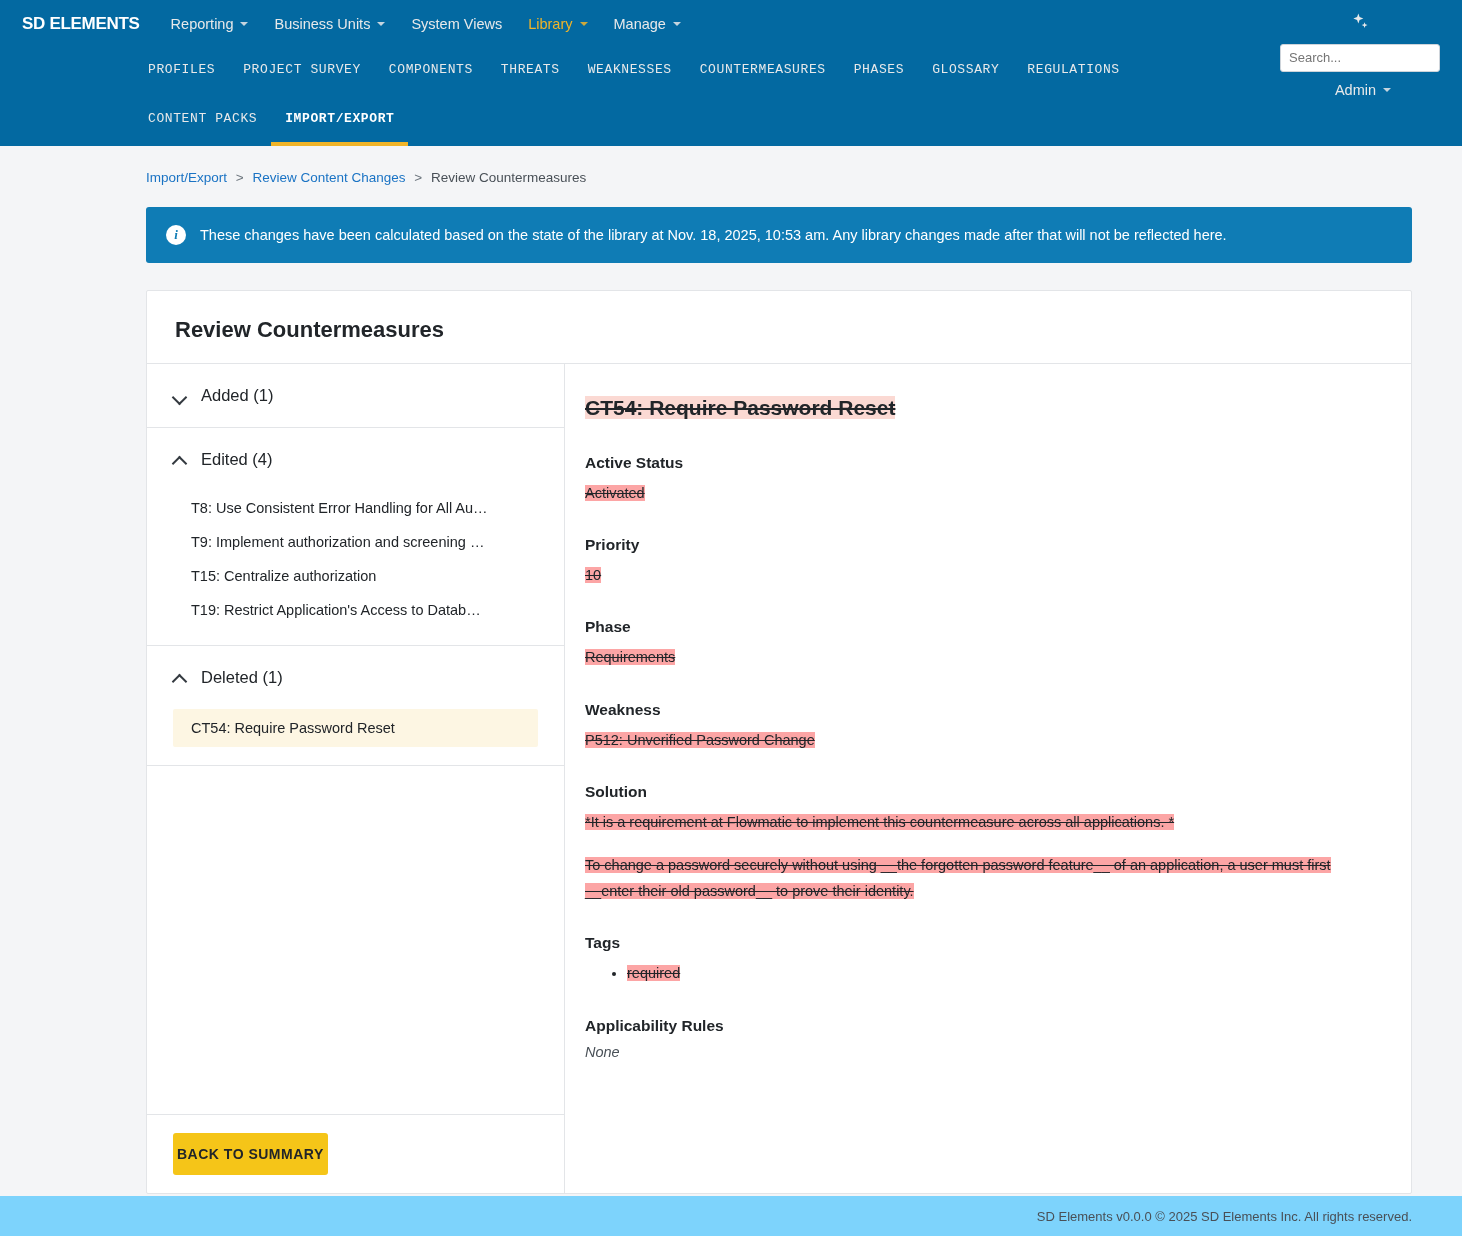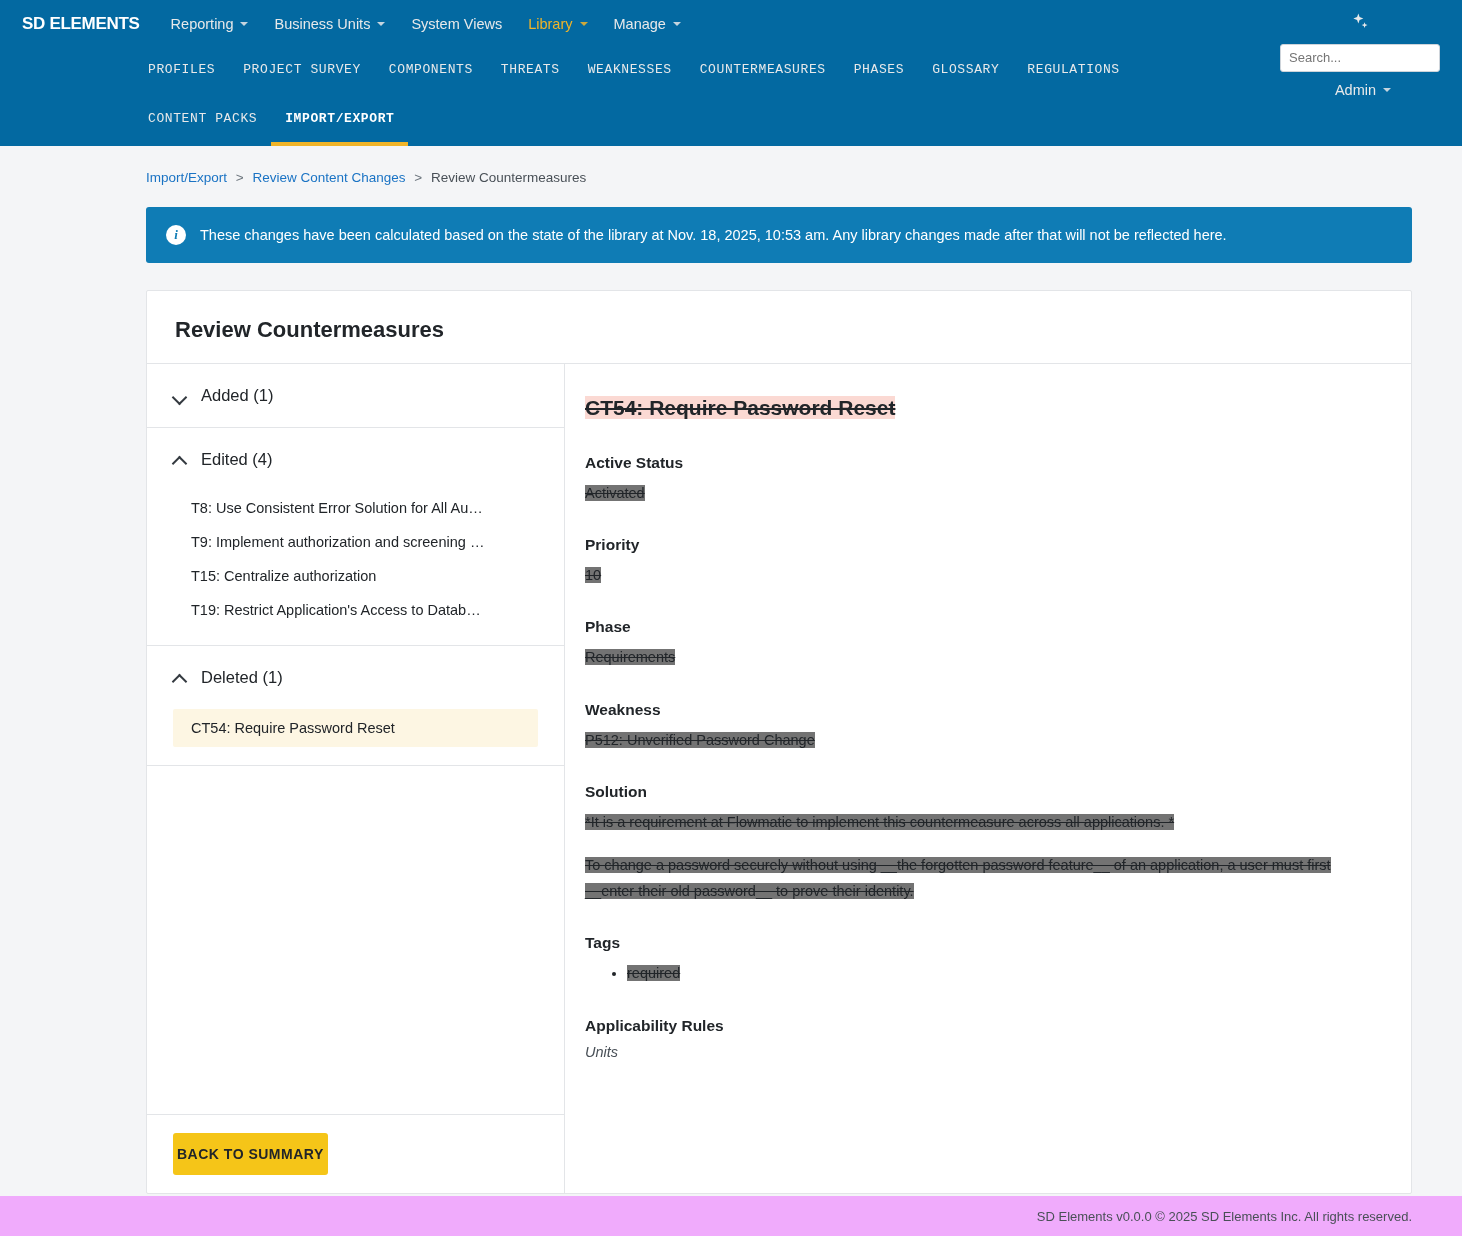--- a/index.html
+++ b/index.html
@@ -248,21 +248,21 @@
   }
   .field { margin-top: 30px; }
   .field-label {
     font-size: 15.5px;
     font-weight: bold;
     color: #212529;
     margin-bottom: 9px;
   }
   .del {
     display: inline;
-    background: #737373;
+    background: #fca5a5;
     text-decoration: line-through;
     font-size: 14.5px;
     line-height: 1.75;
     color: #212529;
   }
   .para { margin: 0 0 18px 0; }
   .para:last-child { margin-bottom: 0; }
   .tag-list { margin: 0; padding-left: 22px; }
   .tag-list li { font-size: 14.5px; margin-left: 20px; }
   .none { font-size: 14.5px; font-style: italic; color: #495057; }
@@ -270,21 +270,21 @@
   .footer {
     position: absolute;
     bottom: 0; left: 0; right: 0;
     height: 40px;
     display: flex;
     align-items: center;
     justify-content: flex-end;
     padding-right: 50px;
     font-size: 13px;
     color: #495057;
-    background: #f0abfc;
+    background: #7dd3fc;
   }
 </style>
 </head>
 <body>
 
 <div class="topnav">
   <div class="nav-row1">
     <div class="brand">SD ELEMENTS</div>
     <div class="nav-items">
       <div class="nav-item">
@@ -390,21 +390,21 @@
             <span>Added (1)</span>
           </div>
         </div>
 
         <div class="accordion-section">
           <div class="accordion-header">
             <span class="chev up"></span>
             <span>Edited (4)</span>
           </div>
           <div class="item-list">
-            <div class="list-item">T8: Use Consistent Error Solution for All Au…</div>
+            <div class="list-item">T8: Use Consistent Error Handling for All Au…</div>
             <div class="list-item">T9: Implement authorization and screening …</div>
             <div class="list-item">T15: Centralize authorization</div>
             <div class="list-item">T19: Restrict Application's Access to Datab…</div>
           </div>
         </div>
 
         <div class="accordion-section">
           <div class="accordion-header">
             <span class="chev up"></span>
             <span>Deleted (1)</span>
@@ -450,21 +450,21 @@
 
         <div class="field">
           <div class="field-label">Tags</div>
           <ul class="tag-list">
             <li><span class="del">required</span></li>
           </ul>
         </div>
 
         <div class="field">
           <div class="field-label">Applicability Rules</div>
-          <div class="none">Units</div>
+          <div class="none">None</div>
         </div>
       </div>
 
     </div>
   </div>
 
   <div class="footer">SD Elements v0.0.0 © 2025 SD Elements Inc. All rights reserved.</div>
 </div>
 
 </body></html>

